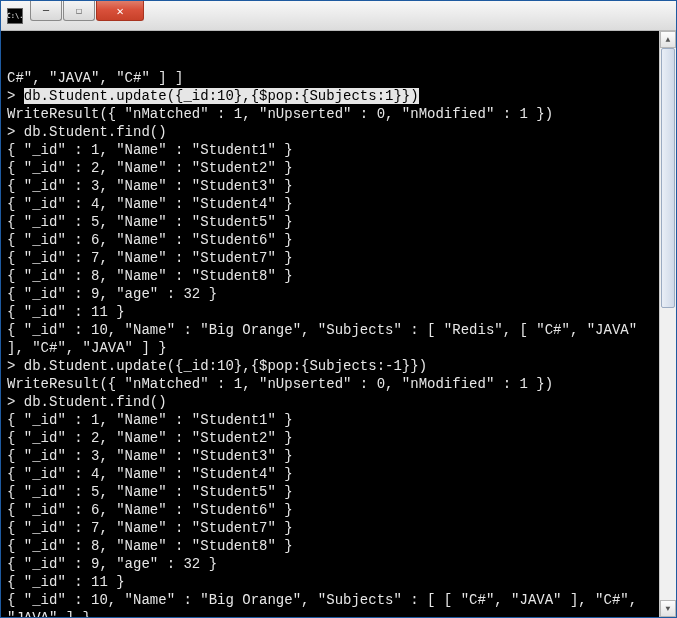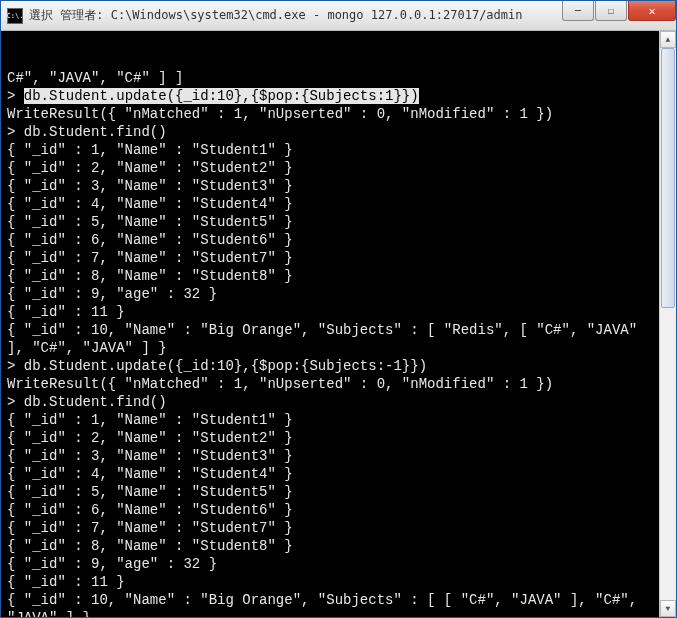--- a/index.html
+++ b/index.html
@@ -123,21 +123,20 @@
     border: 1px solid #9babc2;
     border-radius: 2px;
   }
 </style>
 </head>
 <body>
 
 <div class="window">
   <div class="titlebar">
     <span class="icon">C:\.</span>
-    <span class="title">選択 管理者: C:\Windows\system32\cmd.exe - mongo  127.0.0.1:27017/admin</span>
     <div class="win-controls">
       <div class="win-btn">─</div>
       <div class="win-btn">☐</div>
       <div class="win-btn close">✕</div>
     </div>
   </div>
 
   <div class="terminal">
     <div class="terminal-inner"><span>C#", "JAVA", "C#" ] ]</span>
 <span>&gt; </span><span class="hl">db.Student.update({_id:10},{$pop:{Subjects:1}})</span>

